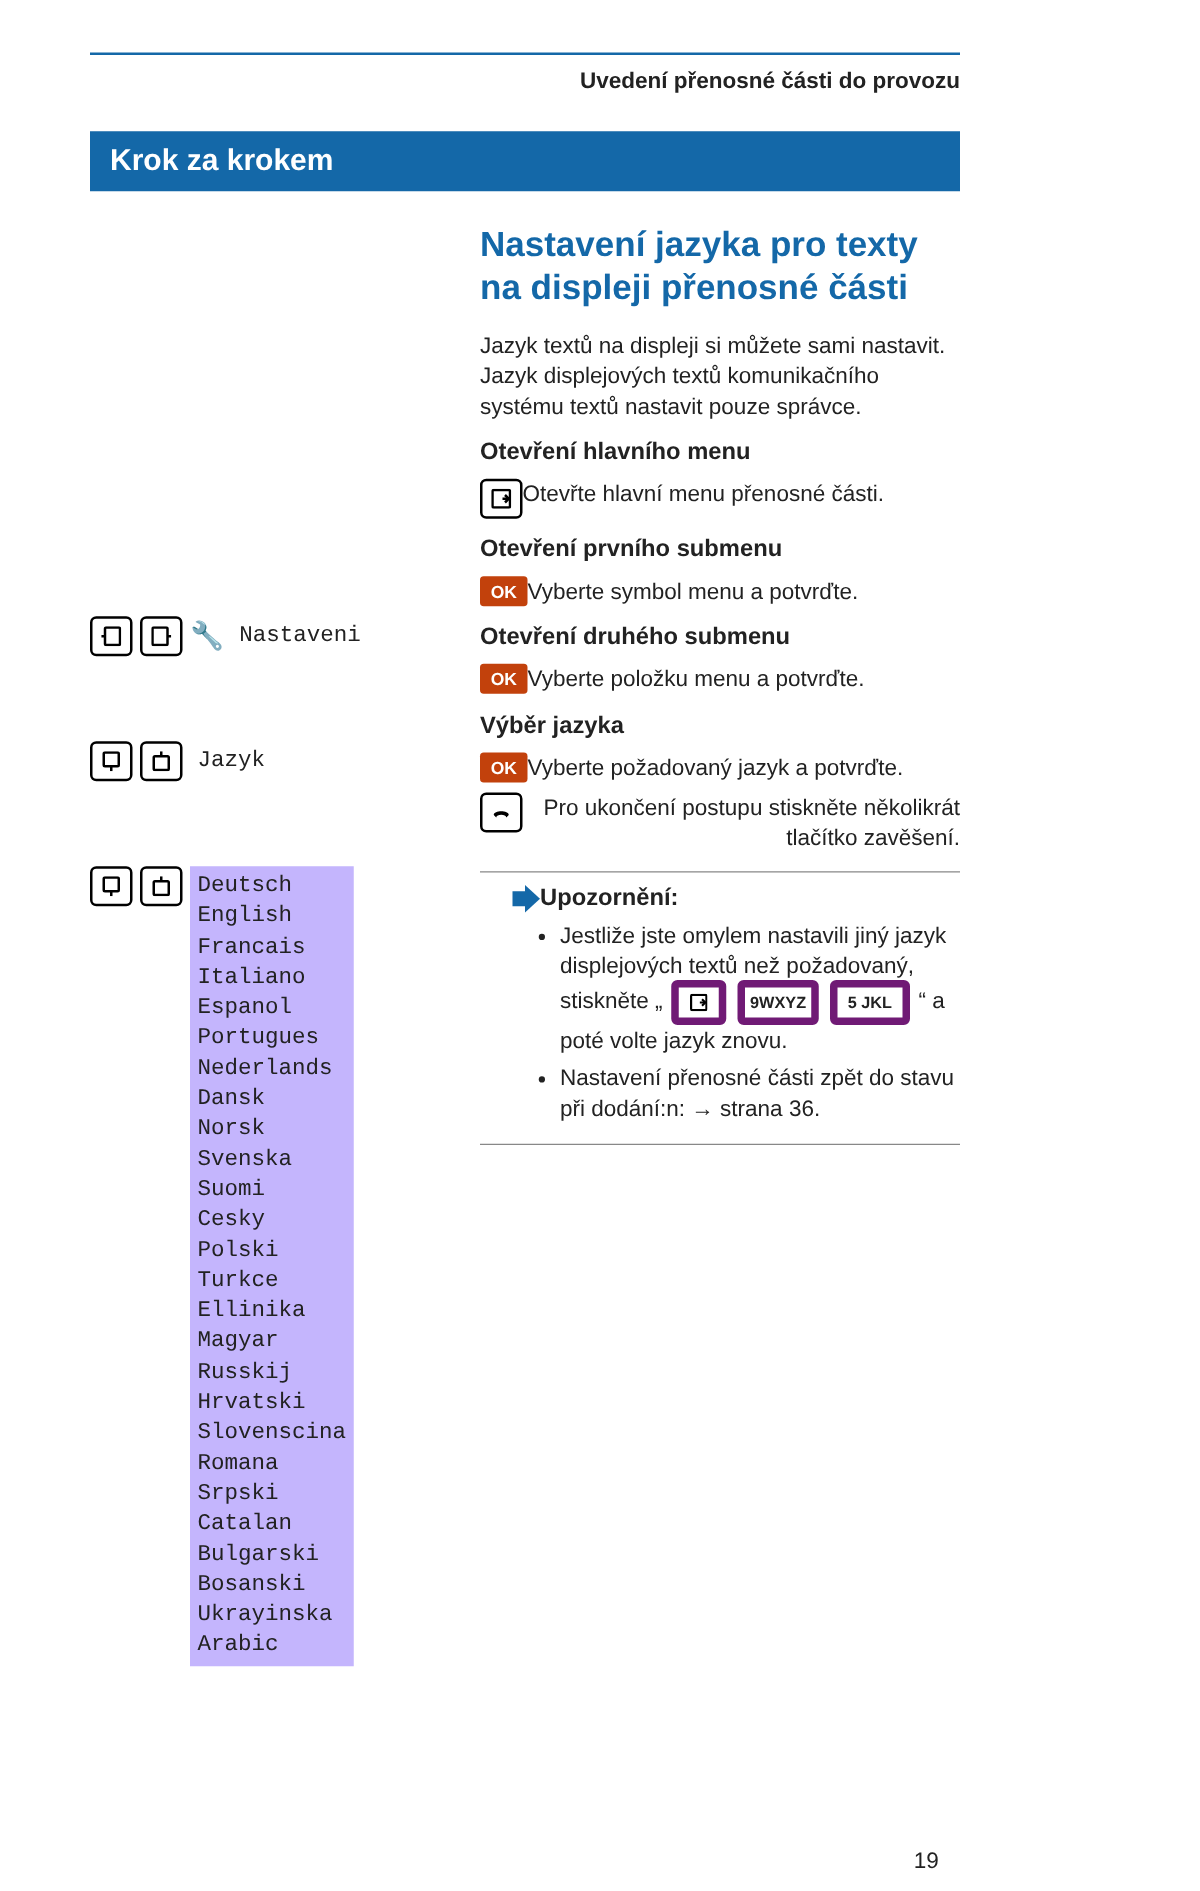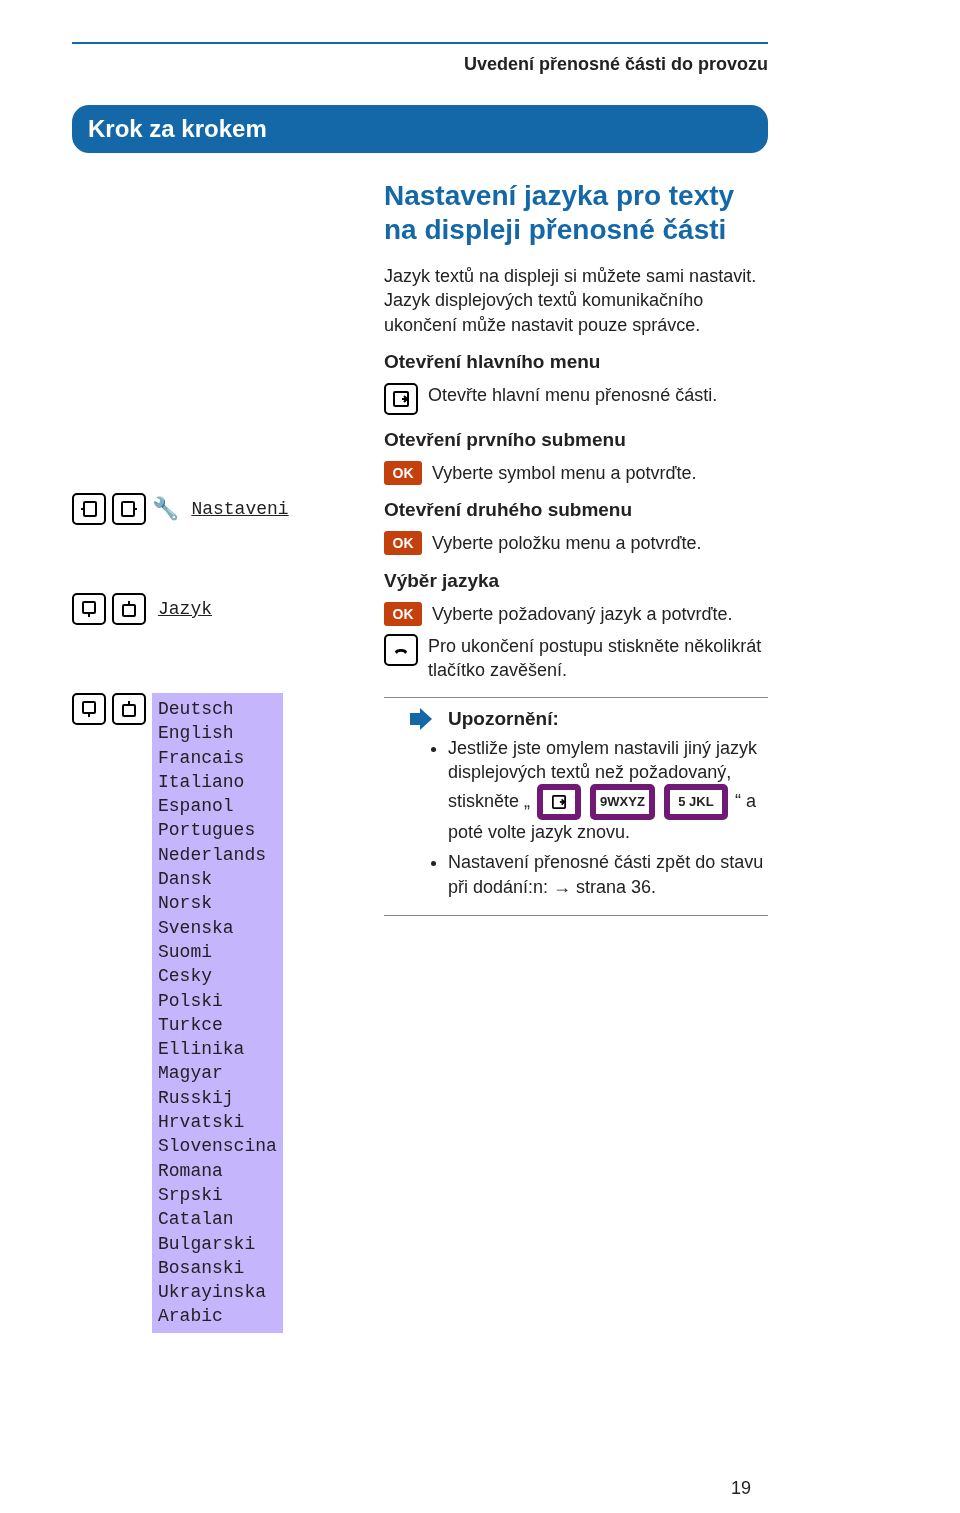--- a/index.html
+++ b/index.html
@@ -27,21 +27,20 @@
   font-size: 18px;
   margin-bottom: 30px;
 }
 .step-banner {
   background: #1468a8;
   color: #fff;
   font-weight: 700;
   font-size: 24px;
   padding: 10px 16px;
   margin-bottom: 26px;
-  border-radius: 17px;
 }
 .content {
   display: flex;
   gap: 12px;
 }
 .left-col {
   width: 300px;
   flex: 0 0 300px;
 }
 .right-col {
@@ -60,22 +59,22 @@
   margin: 0 0 14px 0;
 }
 h3.section-bold {
   font-weight: 700;
   font-size: 19px;
   margin: 14px 0 10px 0;
 }
 .instr-row {
   display: flex;
   align-items: flex-start;
-  gap: 10px;
   margin-bottom: 8px;
+  text-align: right;
 }
 .icon-box {
   display: inline-flex;
   align-items: center;
   justify-content: center;
   width: 30px;
   height: 28px;
   border: 2px solid #000;
   border-radius: 5px;
   font-size: 14px;
@@ -100,39 +99,38 @@
   align-items: center;
   gap: 6px;
   margin-bottom: 8px;
 }
 .nav-label {
   background: #fff;
   font-family: "Courier New", monospace;
   font-size: 18px;
   padding: 4px 6px;
   min-width: 150px;
-  text-decoration: underline;
 }
 .lang-list {
   background: #c4b5fd;
   font-family: "Courier New", monospace;
   font-size: 18px;
   line-height: 1.35;
   padding: 4px 6px;
 }
 .note-wrap {
   border-top: 1px solid #888;
   border-bottom: 1px solid #888;
   padding: 10px 0;
   margin-top: 14px;
 }
 .note-head {
   display: flex;
   align-items: center;
-  gap: 16px;
+  gap: 0;
   margin: 0 0 6px 26px;
 }
 .note-arrow {
   width: 22px;
   height: 18px;
   position: relative;
 }
 .note-arrow::before {
   content: "";
   position: absolute;
@@ -277,21 +275,21 @@
             <div>Bulgarski</div>
             <div>Bosanski</div>
             <div>Ukrayinska</div>
             <div>Arabic</div>
           </div>
       </div>
     </div>
 
     <div class="right-col">
       <h1 class="blue-title">Nastavení jazyka pro texty na displeji přenosné části</h1>
-      <p class="body-text">Jazyk textů na displeji si můžete sami nastavit. Jazyk displejových textů komunikačního ukončení může nastavit pouze správce.</p>
+      <p class="body-text">Jazyk textů na displeji si můžete sami nastavit. Jazyk displejových textů komunikačního systému textů nastavit pouze správce.</p>
 
       <h3 class="section-bold">Otevření hlavního menu</h3>
       <div class="instr-row">
         <span class="icon-box">
           <svg width="16" height="16" viewBox="0 0 16 16">
               <rect x="1" y="1" width="14" height="14" rx="1" fill="none" stroke="#000" stroke-width="2"></rect>
               <path d="M9 8 L14 8" stroke="#000" stroke-width="2"></path>
               <path d="M11 5 L14 8 L11 11" fill="none" stroke="#000" stroke-width="2"></path>
             </svg>
         </span>

